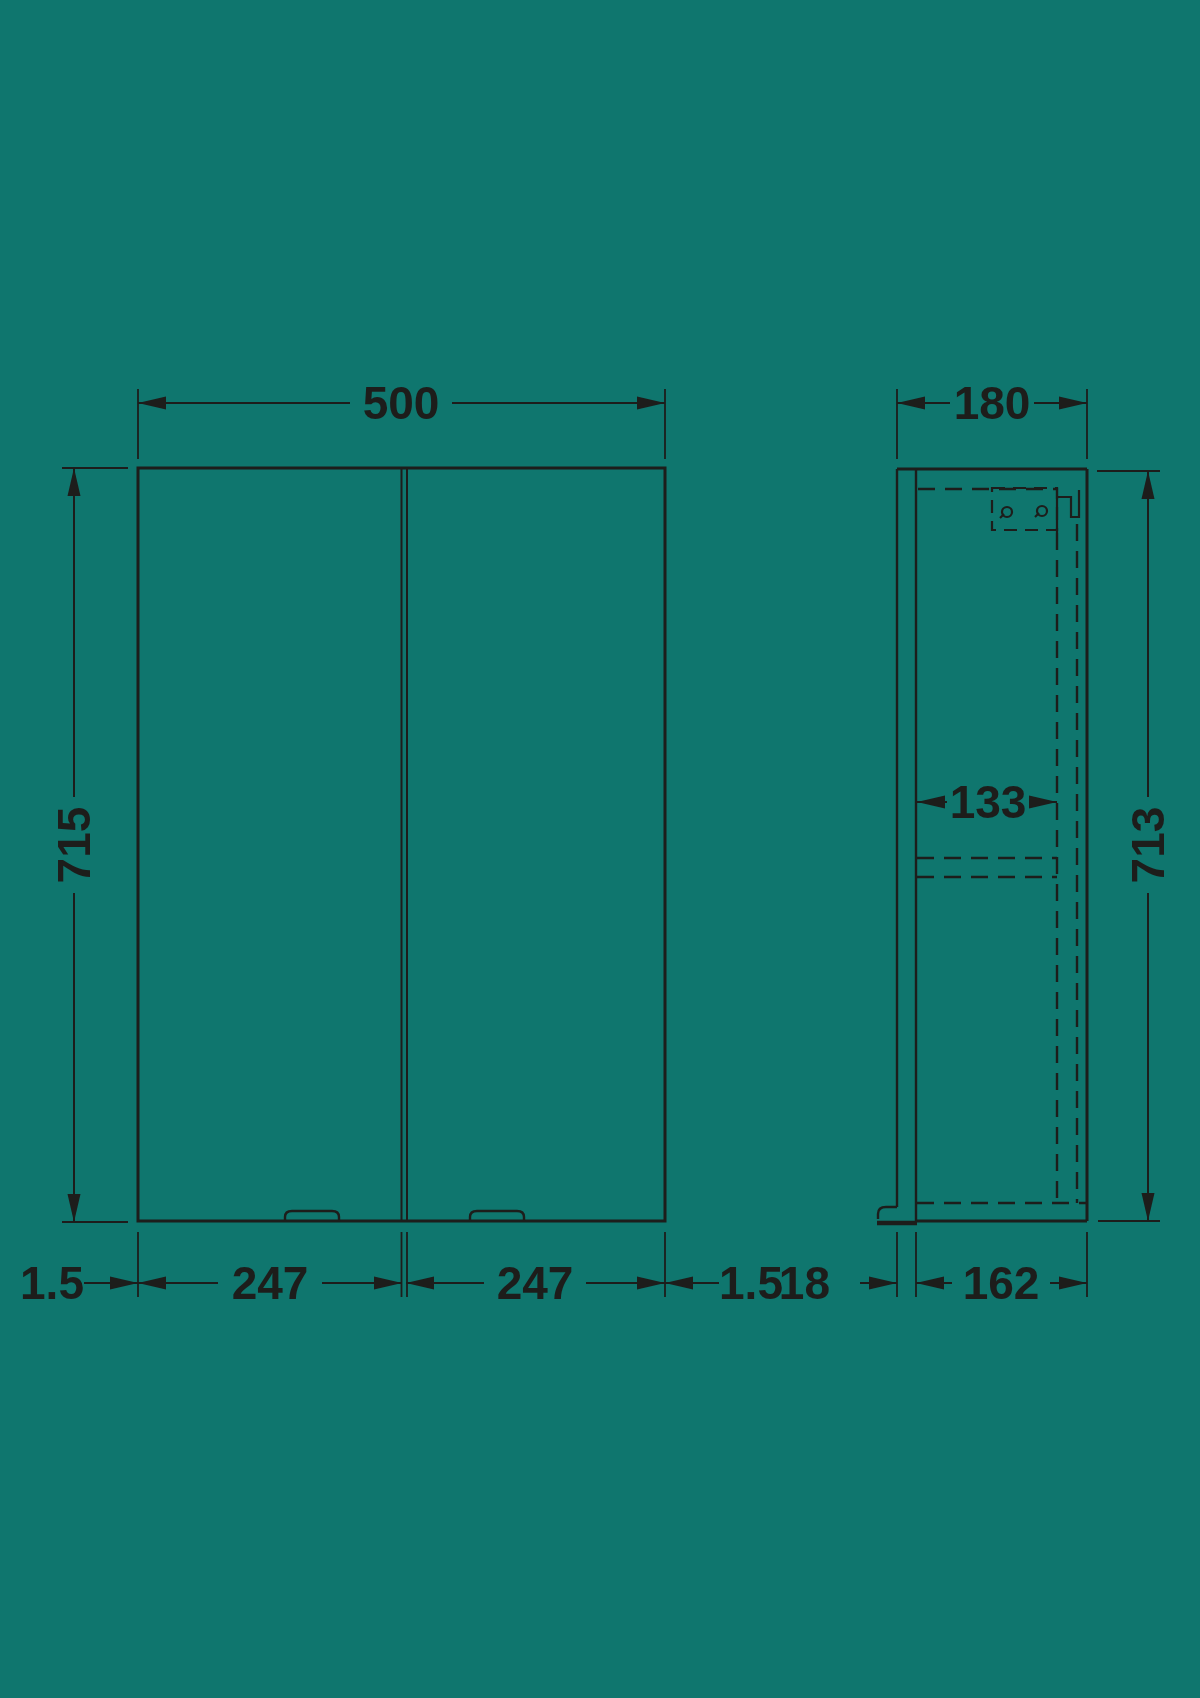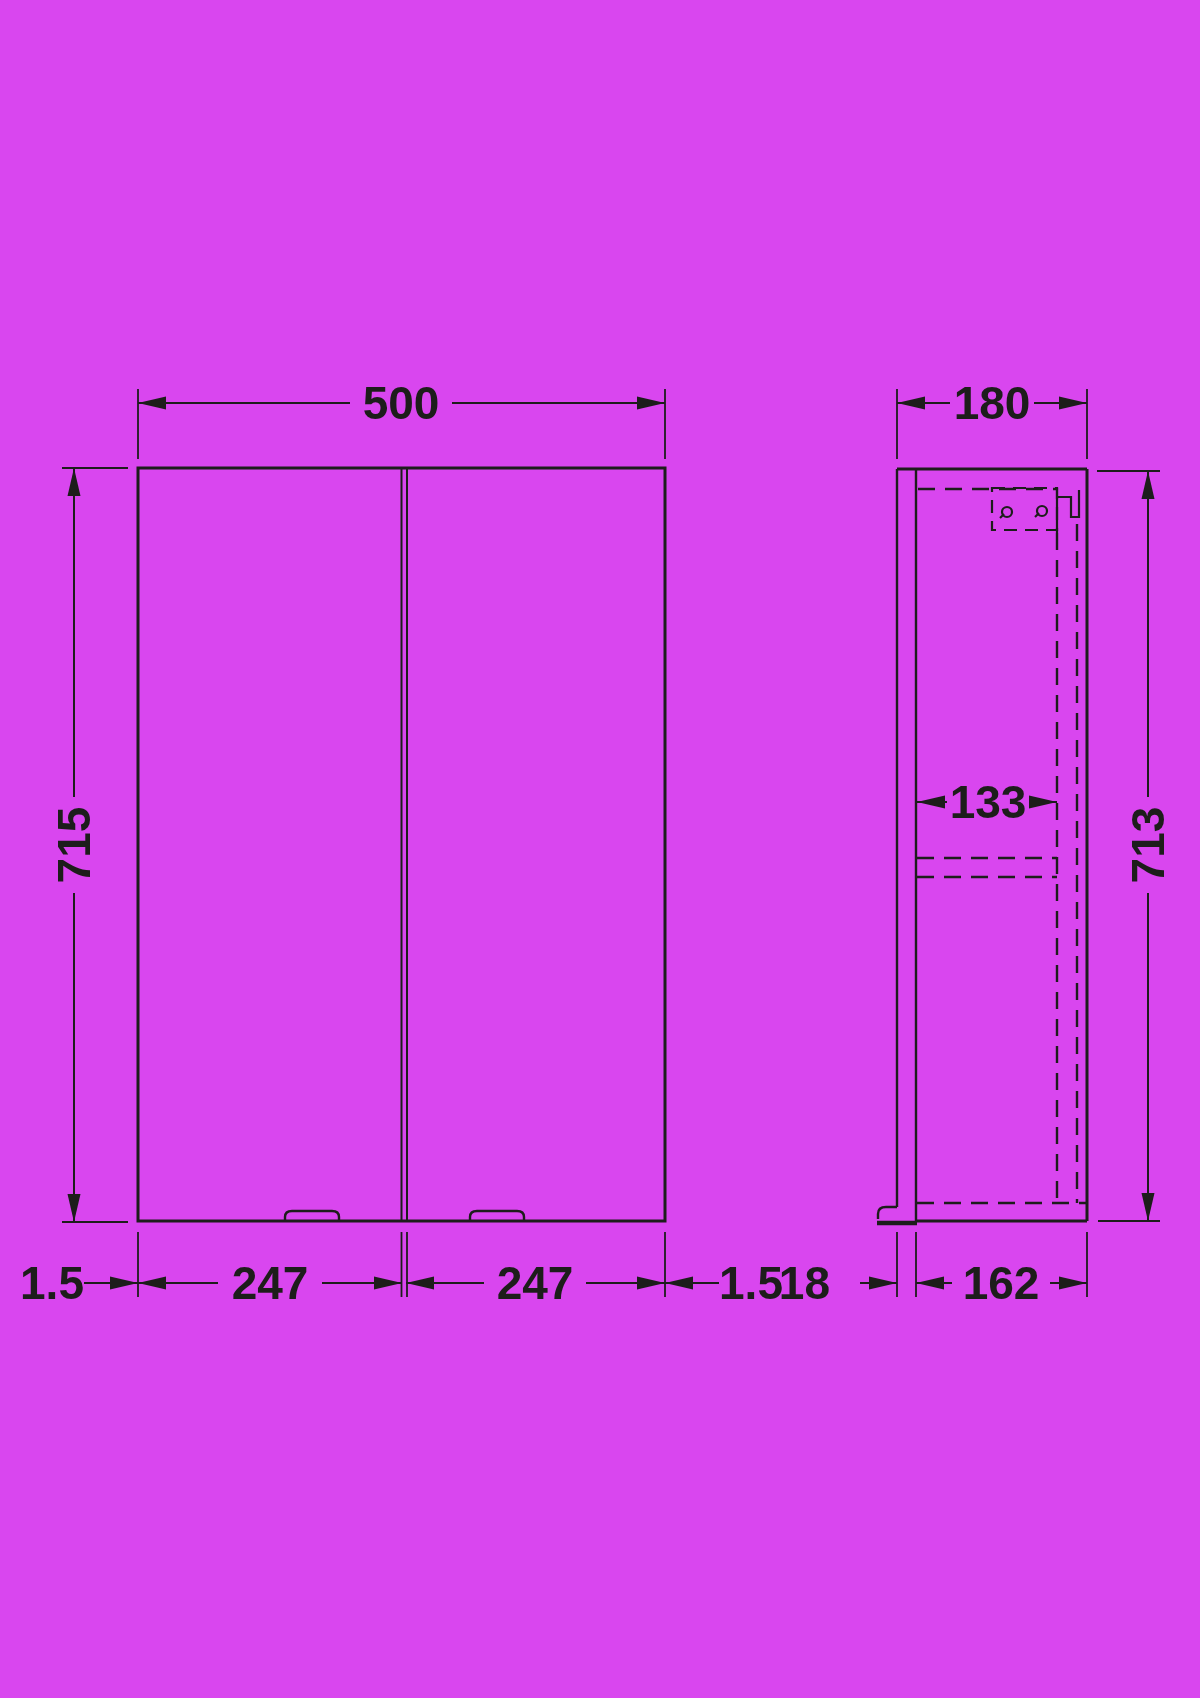--- a/index.html
+++ b/index.html
@@ -4,21 +4,21 @@
 <style>
   html, body {
     margin: 0;
     padding: 0;
     background: #ffffff;
   }
   .canvas {
     position: relative;
     width: 1200px;
     height: 1698px;
-    background: #d946ef;
+    background: #0f766e;
     font-family: "Liberation Sans", sans-serif;
   }
   svg text {
     font-family: "Liberation Sans", "DejaVu Sans", sans-serif;
     font-weight: bold;
     font-size: 46px;
     fill: #1d1d1b;
   }
   .outline  { stroke: #1d1d1b; stroke-width: 3;   fill: none; }
   .thin     { stroke: #1d1d1b; stroke-width: 2.2; fill: none; }

